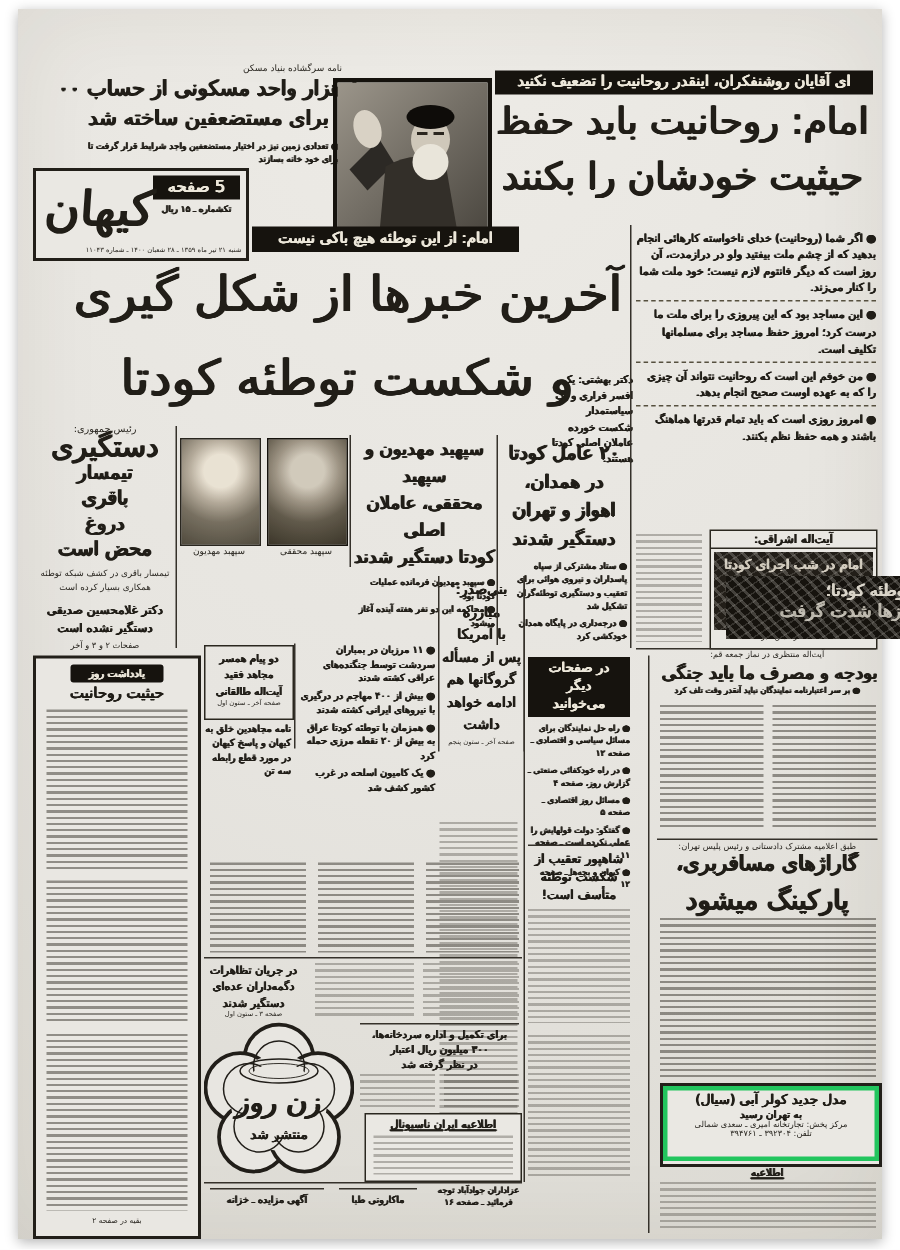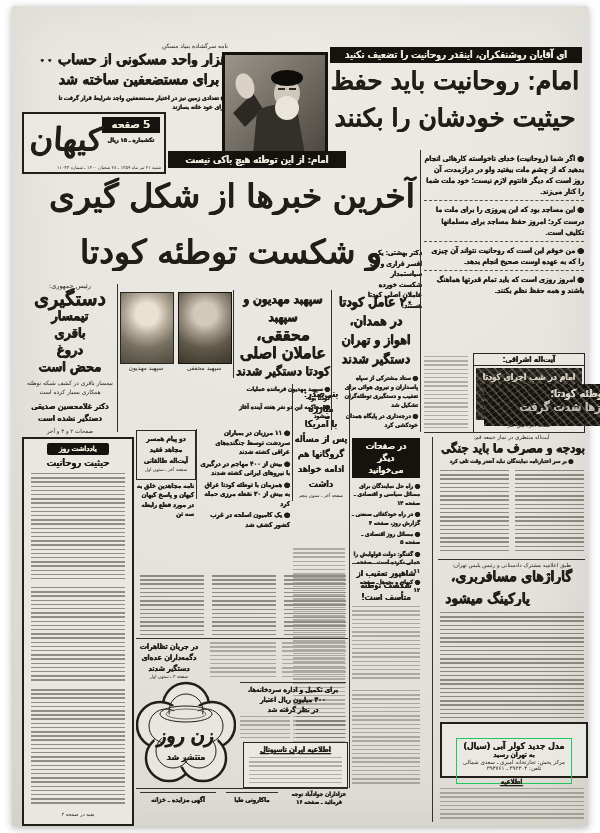--- a/index.html
+++ b/index.html
@@ -107,21 +107,21 @@
     <div class="c" style="font-size:5.5px;margin-top:3px">صفحات ۲ و ۳ و آخر</div>
   </div>
 
   <div class="abs photo" style="left:120px;top:292px;width:52px;height:70px;filter:brightness(1.08)"></div>
   <div class="abs photo" style="left:178px;top:292px;width:52px;height:70px;filter:brightness(.92) contrast(1.15)"></div>
   <div class="abs cap" style="left:120px;top:364px;width:52px">سپهبد مهدیون</div>
   <div class="abs cap" style="left:178px;top:364px;width:52px">سپهبد محققی</div>
 
   <div class="abs" style="left:236px;top:290px;width:94px">
     <div class="c hfat" style="font-size:12px;line-height:18px">سپهبد مهدیون و سپهبد</div>
-    <div class="c hfat" style="font-size:16px;line-height:18px">محققی، عاملان اصلی</div>
+    <div class="c hfat" style="font-size:12px;line-height:18px">محققی، عاملان اصلی</div>
     <div class="c hfat" style="font-size:12px;line-height:18px">کودتا دستگیر شدند</div>
     <div class="r fat" style="font-size:6px;line-height:1.5;margin-top:4px">● سپهبد مهدیون فرمانده عملیات کودتا بود</div>
     <div class="r fat" style="font-size:6px;line-height:1.5">● محاکمه این دو نفر هفته آینده آغاز میشود</div>
   </div>
 
   <div class="abs" style="left:334px;top:292px;width:84px">
     <div class="c hfat" style="font-size:12.5px;line-height:19px">۲۰ عامل کودتا</div>
     <div class="c hfat" style="font-size:12.5px;line-height:19px">در همدان،</div>
     <div class="c hfat" style="font-size:12.5px;line-height:19px">اهواز و تهران</div>
     <div class="c hfat" style="font-size:12.5px;line-height:19px">دستگیر شدند</div>
@@ -197,25 +197,25 @@
   </div>
 
   <div class="abs c" style="left:438px;top:434px;width:147px;font-size:5.5px">آیت‌اله منتظری در نماز جمعه قم:</div>
   <div class="abs c hfat nowrap" style="left:438px;top:441px;width:147px;font-size:12px">بودجه و مصرف ما باید جنگی باشد</div>
   <div class="abs c fat" style="left:438px;top:458px;width:147px;font-size:5.5px">● بر سر اعتبارنامه نمایندگان نباید آنقدر وقت تلف کرد</div>
   <div class="abs tx" style="left:440px;top:470px;width:69px;height:84px"></div>
   <div class="abs tx" style="left:515px;top:470px;width:69px;height:84px"></div>
 
   <div class="abs c" style="left:438px;top:559px;width:147px;font-size:5.5px;border-top:1px solid #35312a;padding-top:2px">طبق اعلامیه مشترک دادستانی و رئیس پلیس تهران:</div>
   <div class="abs c hfat nowrap" style="left:438px;top:568px;width:147px;font-size:14px">گاراژهای مسافربری،</div>
-  <div class="abs c hfat nowrap" style="left:414px;top:590px;width:147px;font-size:14px">پارکینگ میشود</div>
+  <div class="abs c hfat nowrap" style="left:438px;top:590px;width:147px;font-size:18px">پارکینگ میشود</div>
   <div class="abs tx" style="left:440px;top:612px;width:144px;height:106px"></div>
 
   <div class="abs box2" style="left:440px;top:722px;width:144px;height:52px;background:#eae8e3">
-    <div style="border:1px solid #22c55e;margin:14px;height:44px">
+    <div style="border:3px solid #22c55e;margin:0;height:44px">
       <div class="c fat" style="font-size:9px;padding-top:2px">مدل جدید کولر آبی (سیال)</div>
       <div class="c fat" style="font-size:7px">به تهران رسید</div>
       <div class="c" style="font-size:5.5px">مرکز پخش: تجارتخانه امیری ـ سعدی شمالی</div>
       <div class="c" style="font-size:5.5px">تلفن: ۳۹۲۳۰۴ ـ ۳۹۴۷۶۱</div>
     </div>
   </div>
 
   <div class="abs c fat" style="left:438px;top:778px;width:147px;font-size:7px;text-decoration:underline">اطلاعیه</div>
   <div class="abs tx light" style="left:440px;top:788px;width:144px;height:32px"></div>
 

